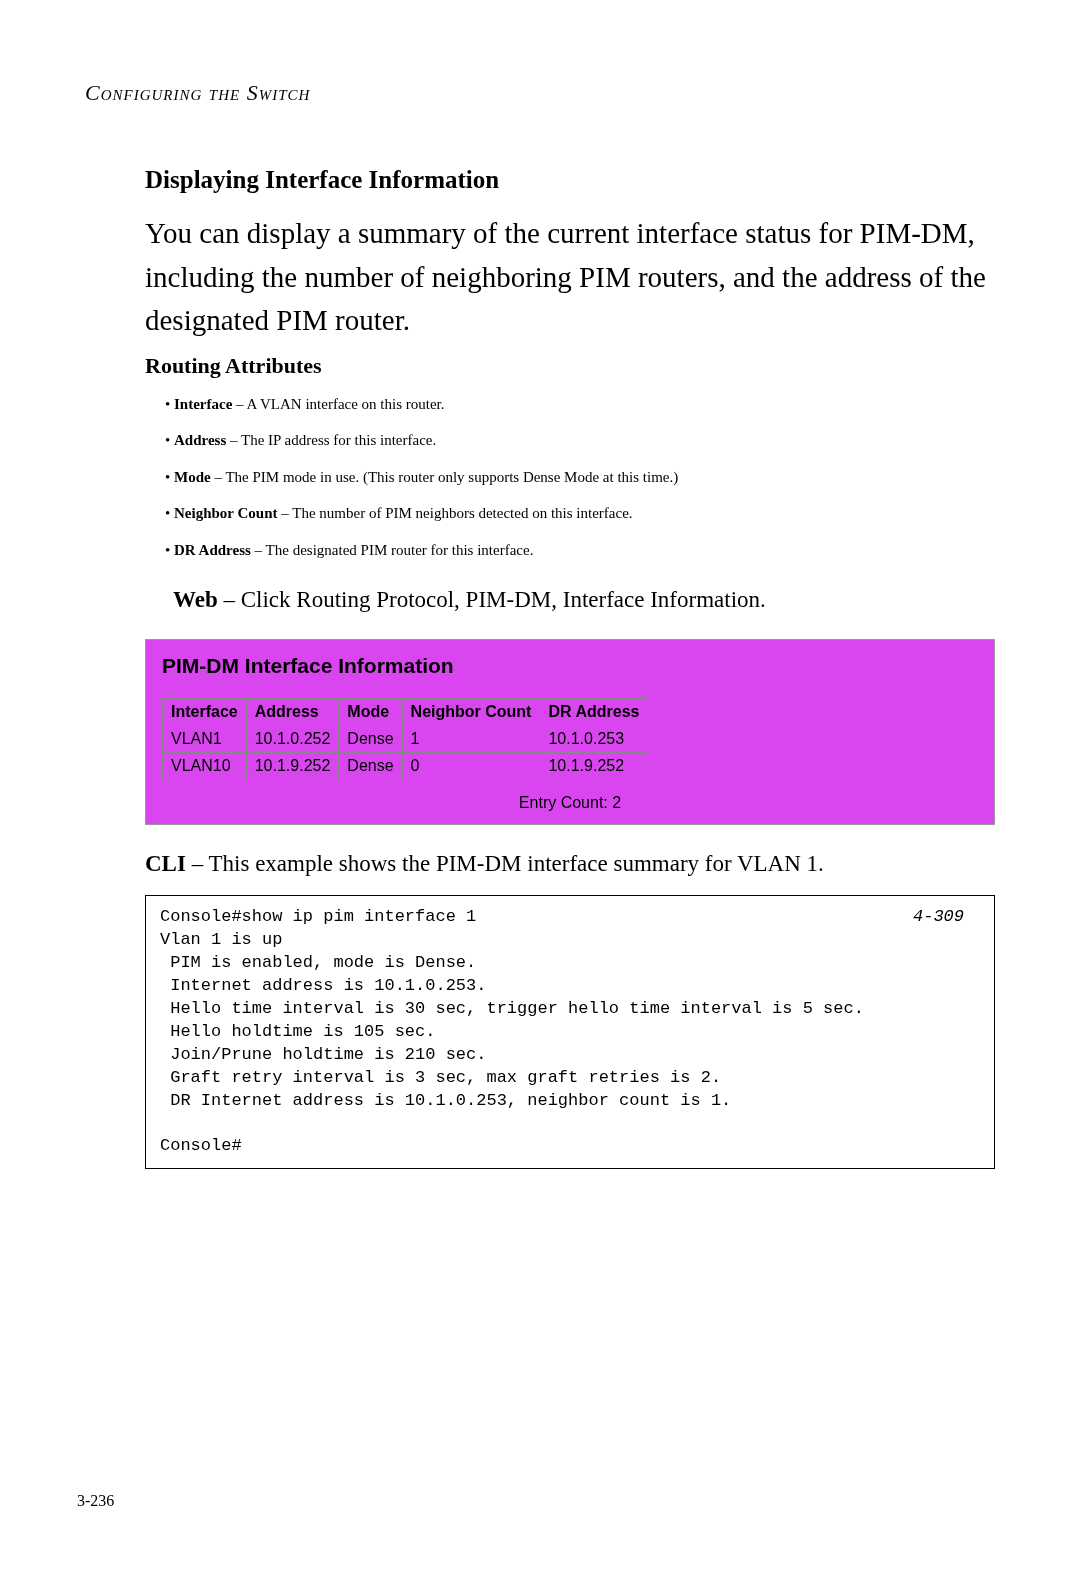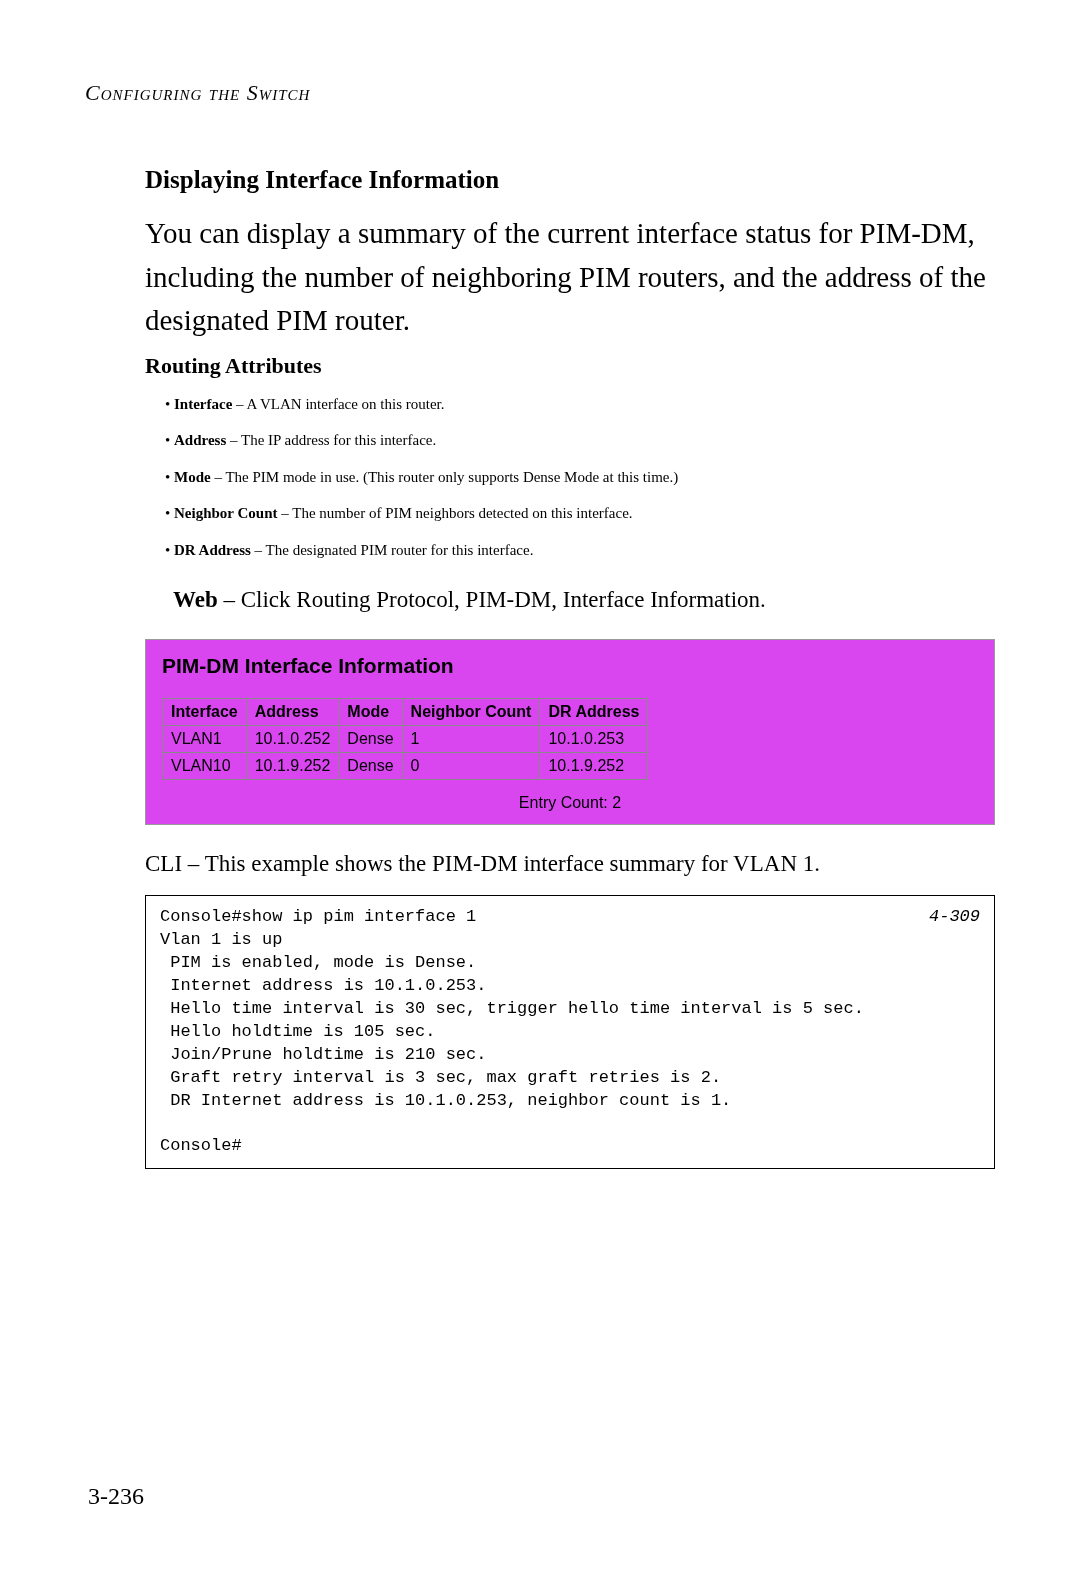--- a/index.html
+++ b/index.html
@@ -94,42 +94,42 @@
     .entry-count {
       font-size: 16px;
       margin-top: 14px;
       text-align: center;
     }
     .cli-line {
       font-size: 23px;
       margin-bottom: 18px;
     }
     .cli-line .lead {
-      font-weight: normal;
+      font-weight: bold;
     }
     .console-box {
       border: 1px solid #000;
       font-family: "Courier New", monospace;
       font-size: 17px;
       line-height: 1.35;
       padding: 10px 14px;
       white-space: pre;
       position: relative;
     }
     .console-ref {
       position: absolute;
-      right: 14px;
+      right: 30px;
       top: 10px;
       font-style: italic;
     }
     .page-number {
       position: absolute;
-      left: 88px;
+      left: 77px;
       bottom: 60px;
-      font-size: 24px;
+      font-size: 16px;
       margin-top: 24px;
     }
   </style>
 </head>
 <body>
 
 <div class="page">
   <div class="running-head">Configuring the Switch</div>
 
   <div class="content">

